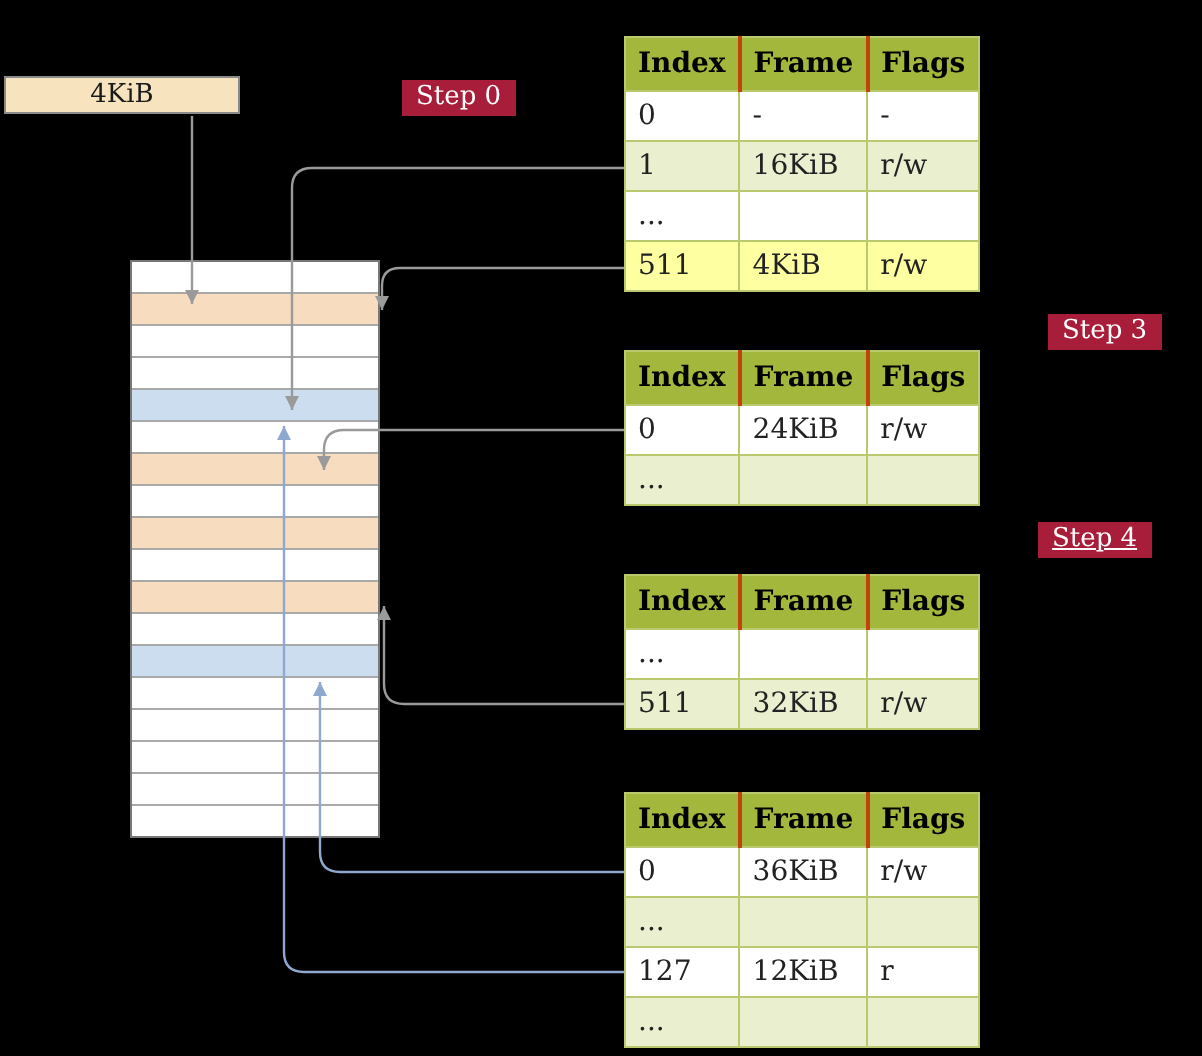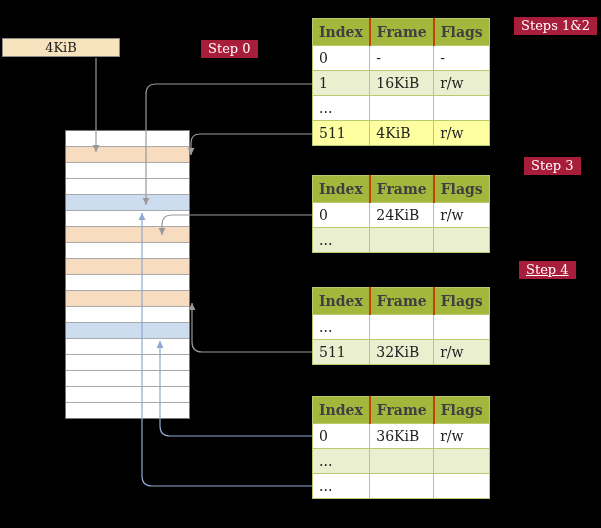--- a/index.html
+++ b/index.html
@@ -35,21 +35,21 @@
   .mrow.white { background:#ffffff; }
   .mrow.peach { background:var(--frame_peach,#f8dcc0); }
   .mrow.blue  { background:var(--frame_blue,#cdddf0); }
 
   
   .ptable {
     position:absolute; left:312px; border-collapse:collapse; z-index:2;
     background:#fff; border:1px solid var(--table_border_green,#b9c96e);
   }
   .ptable th {
-    background:var(--table_header_green,#a2b73c); color:#404040; font-weight:bold;
+    background:var(--table_header_green,#a2b73c); color:#000000; font-weight:bold;
     font-size:14px; text-align:right; padding:5px 6px;
   }
   .ptable th + th { border-left:2px solid #c2410c; }
   .ptable td {
     border:1px solid var(--table_border_green,#b9c96e);
     font-size:14px; color:#222; padding:2px 6px; height:20px;
     background:#fff; white-space:nowrap;
   }
   .ptable td:nth-child(1) { width:38px; }
   .ptable td:nth-child(2) { width:50px; }
@@ -85,21 +85,20 @@
     <path class="ga" d="M312,352 L202,352 Q192,352 192,342 L192,303"></path>
     <path class="ba" d="M312,436 L170,436 Q160,436 160,426 L160,341"></path>
     <path class="ba" d="M312,486 L152,486 Q142,486 142,476 L142,213"></path>
   </svg>
 
   <div id="pointer-box">
     <span>4KiB</span>
   </div>
 
   <span class="badge" id="badge-step0">Step 0</span>
-  <span class="badge" id="badge-steps12">Steps 1&amp;2</span>
   <span class="badge" id="badge-step3">Step 3</span>
   <span class="badge" id="badge-step4">Step 4</span>
 
   <div id="memory-stack">
       <div class="mrow white"></div>
       <div class="mrow peach"></div>
       <div class="mrow white"></div>
       <div class="mrow white"></div>
       <div class="mrow blue"></div>
       <div class="mrow white"></div>
@@ -203,20 +202,25 @@
           <td>0</td>
           <td>36KiB</td>
           <td>r/w</td>
         </tr>
         <tr>
           <td>...</td>
           <td></td>
           <td></td>
         </tr>
         <tr>
+          <td>127</td>
+          <td>12KiB</td>
+          <td>r</td>
+        </tr>
+        <tr>
           <td>...</td>
           <td></td>
           <td></td>
         </tr>
       </tbody>
     </table>
 
 </div>
 
 </body></html>

